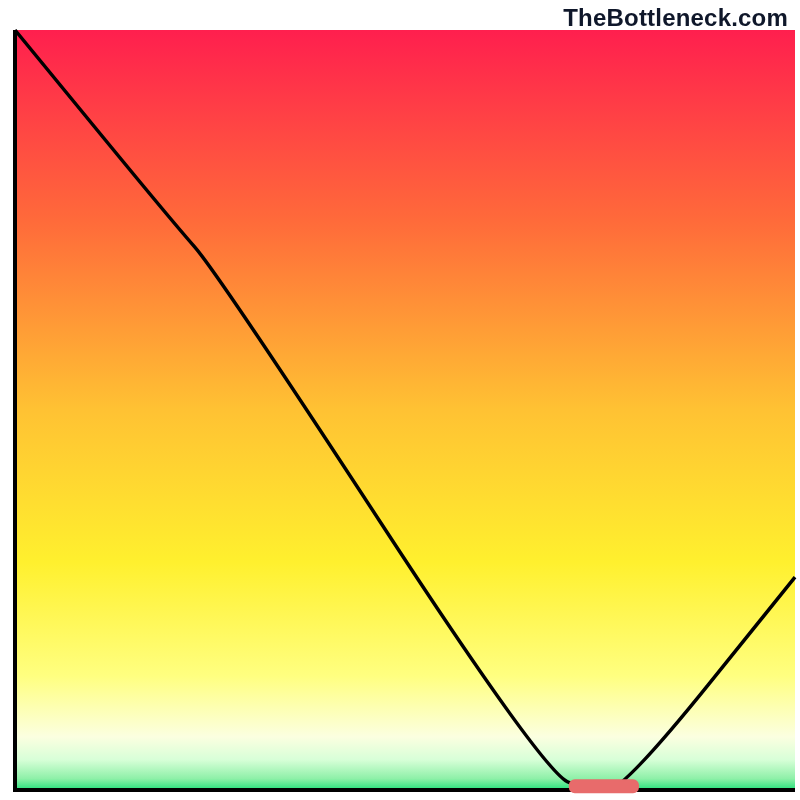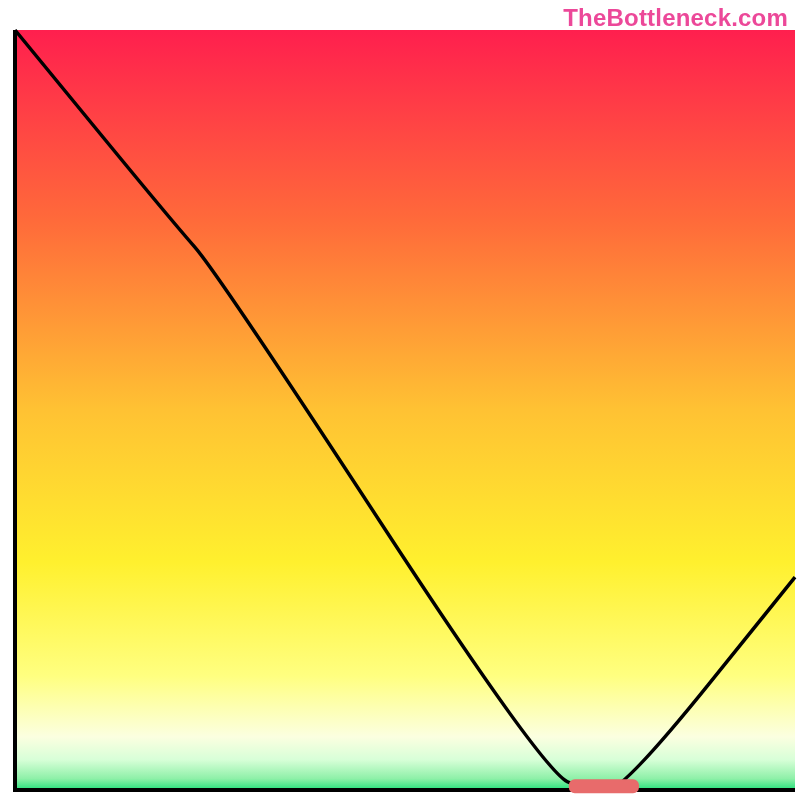--- a/index.html
+++ b/index.html
@@ -14,21 +14,21 @@
     position: relative;
     width: 800px;
     height: 800px;
   }
   .watermark {
     position: absolute;
     top: 4px;
     right: 12px;
     font-size: 24px;
     font-weight: 600;
-    color: #ec4899;
+    color: #0f172a;
     letter-spacing: 0.2px;
   }
   svg {
     display: block;
   }
 </style>
 </head>
 <body>
 
 <div class="wrap">

